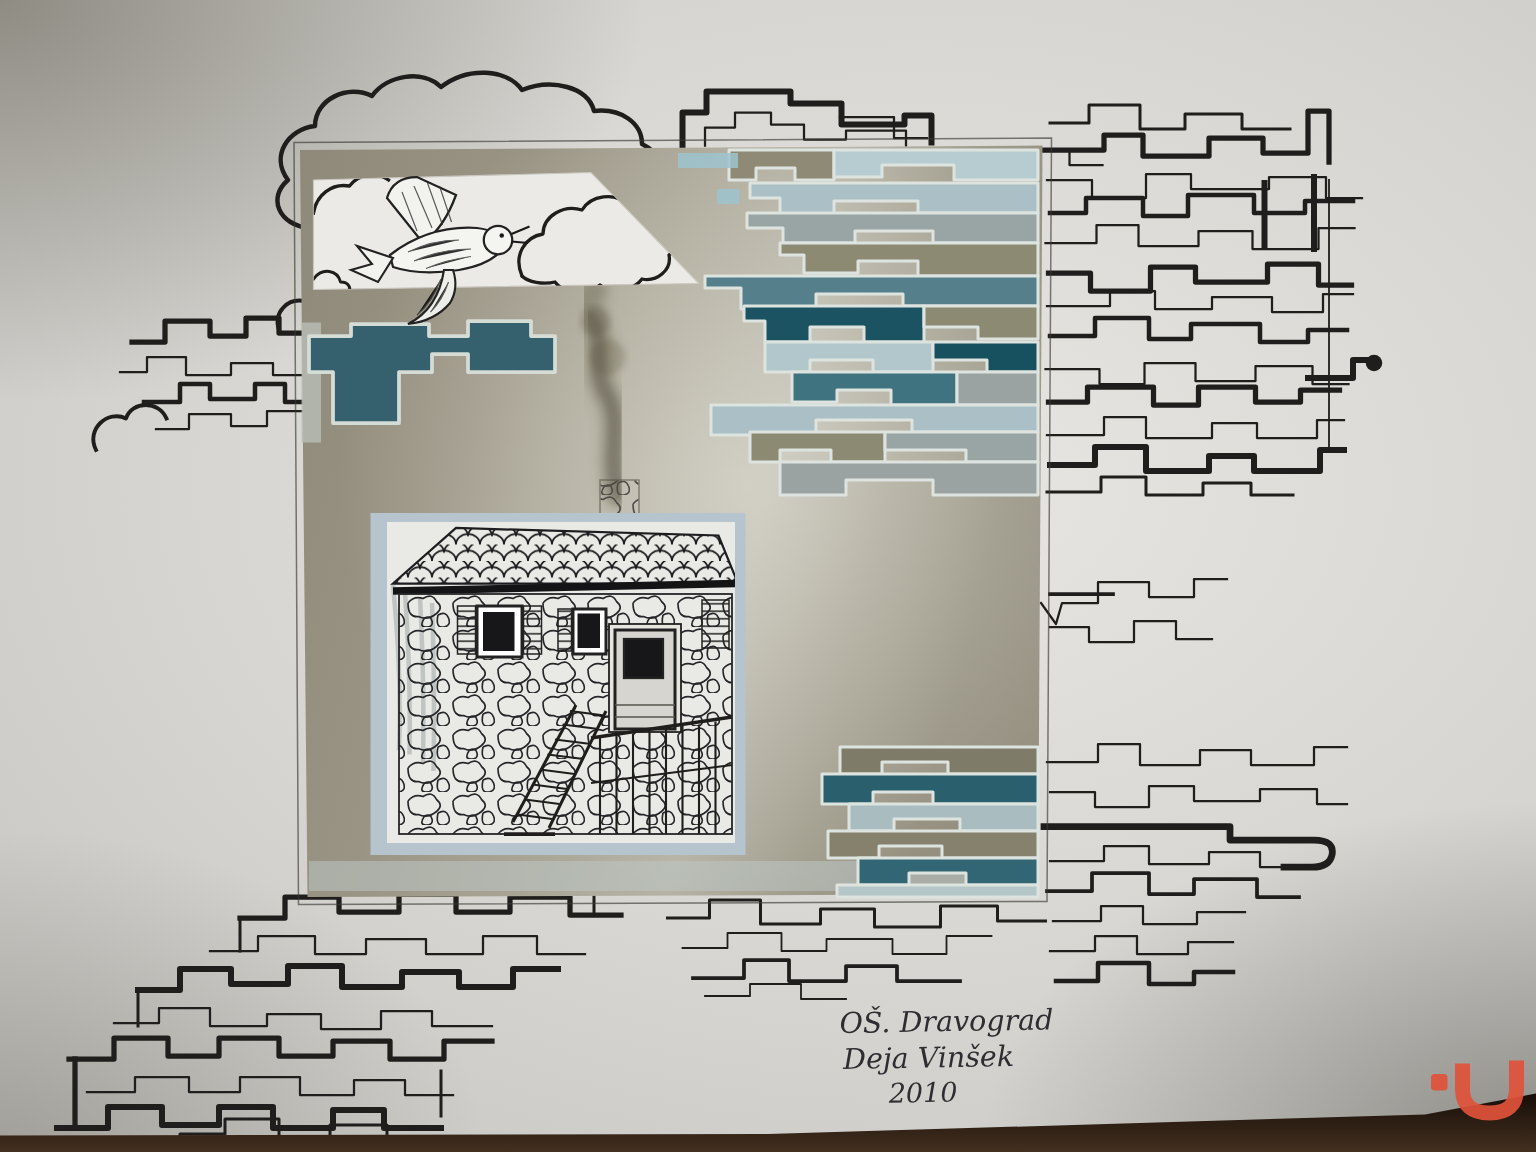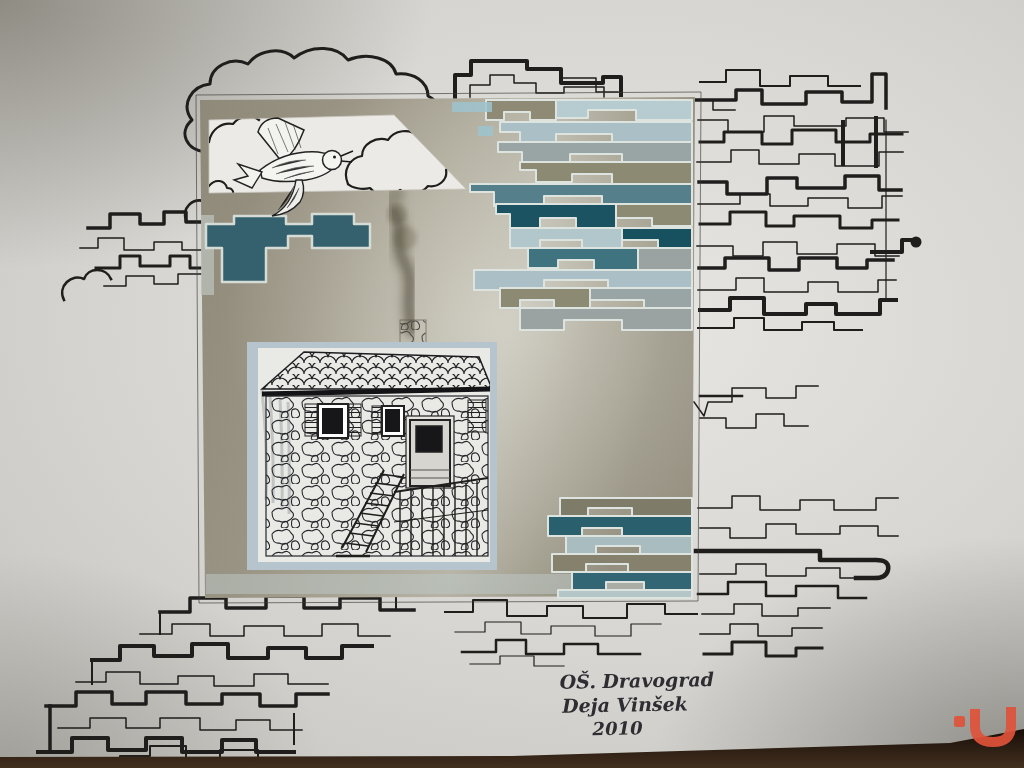--- a/index.html
+++ b/index.html
@@ -4,21 +4,20 @@
 <style>
   html,body{margin:0;padding:0;}
   .stage{
     position:relative;width:1024px;height:768px;overflow:hidden;
     font-family:"DejaVu Sans",sans-serif;
     background:
       radial-gradient(60% 50% at 0% 0%, rgba(94,90,78,.55), rgba(94,90,78,0) 70%),
       radial-gradient(50% 42% at 100% 100%, rgba(80,78,72,.5), rgba(80,78,72,0) 72%),
       radial-gradient(45% 40% at 0% 100%, rgba(110,108,100,.42), rgba(110,108,100,0) 70%),
       radial-gradient(120% 110% at 60% 42%, #e7e6e2 0%, #d6d5d1 40%, #c3c2bd 75%, #adaba5 100%);
-    font-weight: bold;
   }
   .stage svg{position:absolute;left:0;top:0;}
   .ink{fill:none;stroke:#1f1e1c;stroke-linejoin:round;stroke-linecap:square;}
   .sig{font-family:"DejaVu Serif",serif;font-style:italic;fill:#2e2e32;}
 </style>
 </head>
 <body>
 
 <div class="stage">
 <svg width="1024" height="768" viewBox="0 0 1024 768">

